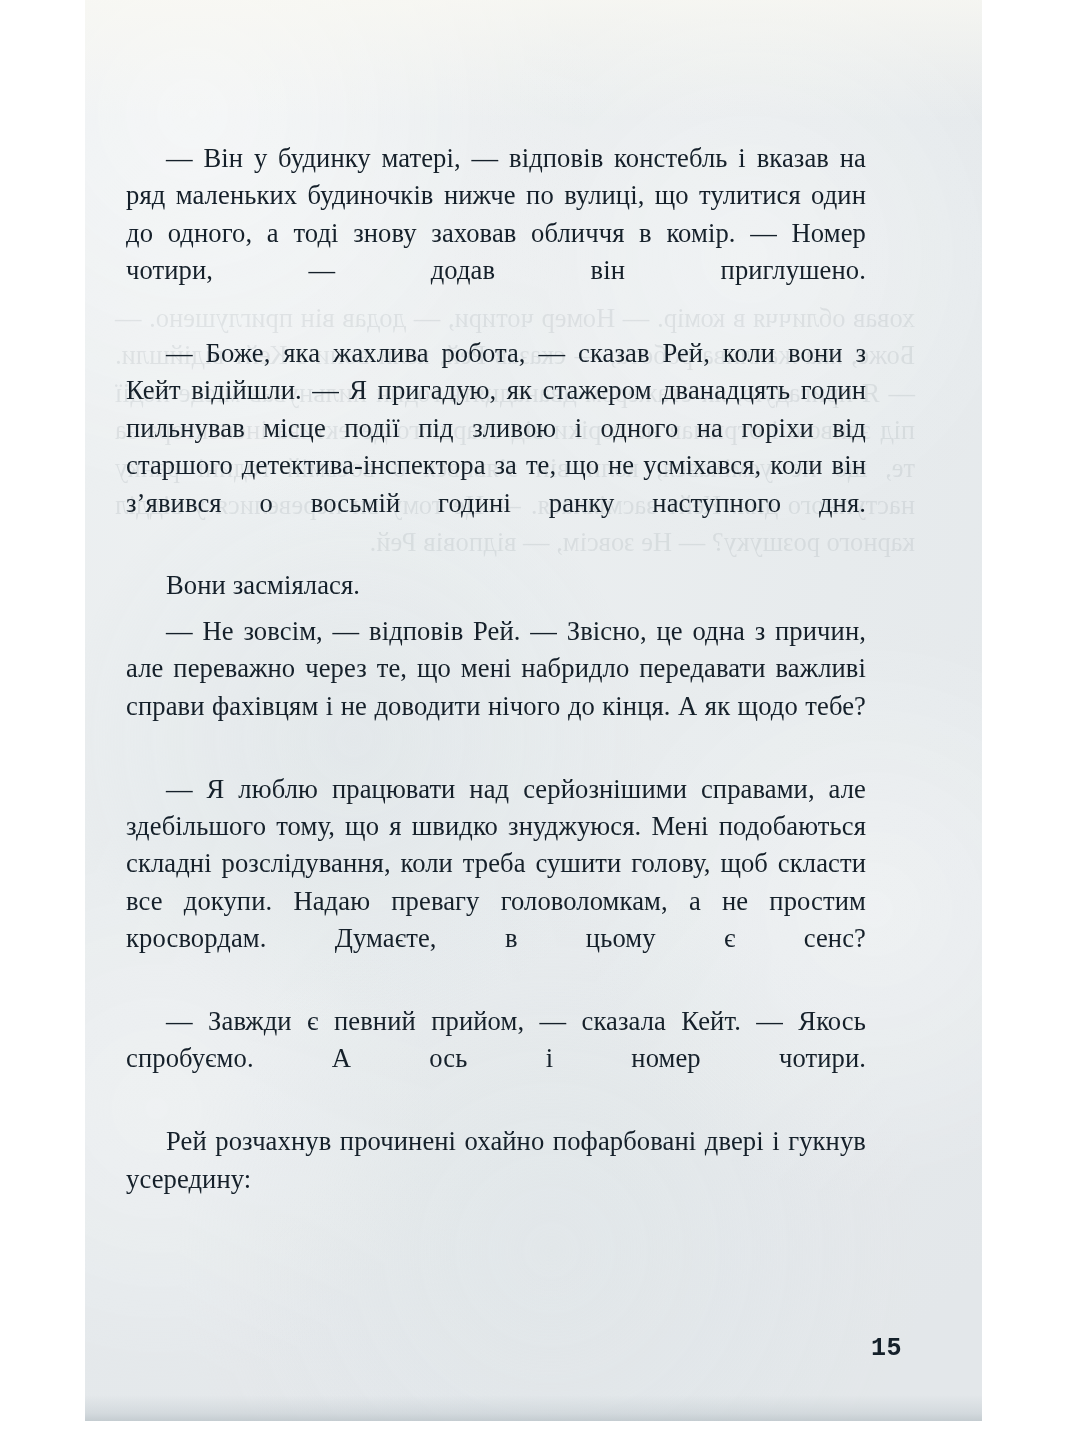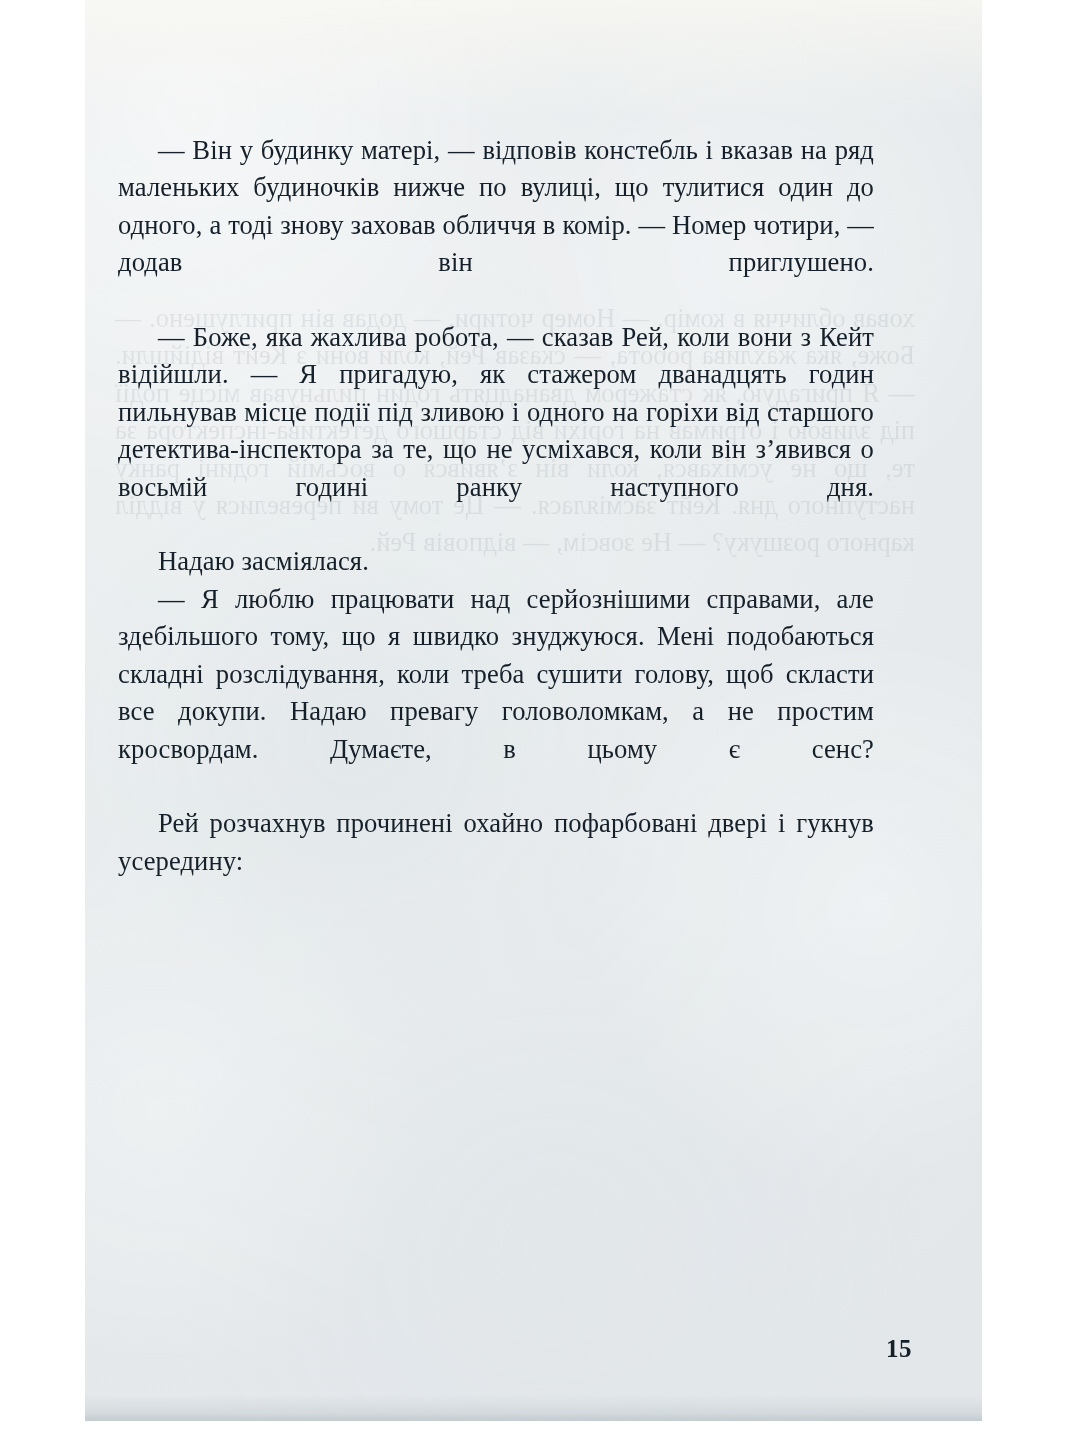--- a/index.html
+++ b/index.html
@@ -87,68 +87,71 @@
 
   
   .text-body {
     position: absolute;
     left: 33px;          
     top: 132px;
     width: 756px;        
   }
 
   .para {
-    margin: 0;
+    margin: 8px;
     text-indent: 40px;
     text-align: justify;
     text-justify: inter-word;
     font-size: 26.6px;
     line-height: 37.4px;
     color: #15202a;
     letter-spacing: 0.1px;
     -webkit-font-smoothing: antialiased;
   }
   
   .para::after {
     content: "";
     display: inline-block;
     width: 100%;
   }
   .para.no-stretch::after { content: none; }
 
   
   .folio {
     position: absolute;
-    right: 70px;
+    right: 80px;
     top: 1334px;
     font-size: 25px;
     line-height: 30px;
     font-weight: 700;
     color: #14202a;
     letter-spacing: 0.5px;
+    font-family: Liberation Mono, monospace;
   }
 </style>
 </head>
 <body>
 
 <div class="scan-canvas">
 
   <div class="book-page">
 
     <div class="paper-grain"></div>
     <div class="paper-top-cast"></div>
 
     <div class="bleed-through">ховав обличчя в комір. — Номер чотири, — додав він приглушено. — Боже, яка жахлива робота, — сказав Рей, коли вони з Кейт відійшли. — Я пригадую, як стажером дванадцять годин пильнував місце події під зливою і отримав на горіхи від старшого детектива-інспектора за те, що не усміхався, коли він з’явився о восьмій годині ранку наступного дня. Кейт засміялася. — Це тому ви перевелися у відділ карного розшуку? — Не зовсім, — відповів Рей.</div>
 
     <div class="text-body">
 
       <p class="para">— Він у будинку матері, — відповів констебль і вказав на ряд маленьких будиночків нижче по вулиці, що тулитися один до одного, а тоді знову заховав обличчя в комір. — Номер чотири, — додав він приглушено.</p>
       <p class="para">— Боже, яка жахлива робота, — сказав Рей, коли вони з Кейт відійшли. — Я пригадую, як стажером дванадцять годин пильнував місце події під зливою і одного на горіхи від старшого детектива-інспектора за те, що не усміхався, коли він з’явився о восьмій годині ранку наступного дня.</p>
-      <p class="para no-stretch">Надаю засміялася.</p>
+      <p class="para no-stretch">Вони засміялася.</p>
+      <p class="para">— Не зовсім, — відповів Рей. — Звісно, це одна з причин, але переважно через те, що мені набридло передавати важливі справи фахівцям і не доводити нічого до кінця. А як щодо тебе?</p>
       <p class="para">— Я люблю працювати над серйознішими справами, але здебільшого тому, що я швидко знуджуюся. Мені подобаються складні розслідування, коли треба сушити голову, щоб скласти все докупи. Надаю превагу головоломкам, а не простим кросвордам. Думаєте, в цьому є сенс?</p>
+      <p class="para">— Завжди є певний прийом, — сказала Кейт. — Якось спробуємо. А ось і номер чотири.</p>
       <p class="para">Рей розчахнув прочинені охайно пофарбовані двері і гукнув усередину:</p>
 
     </div>
 
     <div class="folio">15</div>
 
     <div class="paper-bottom-edge"></div>
 
   </div>
 

